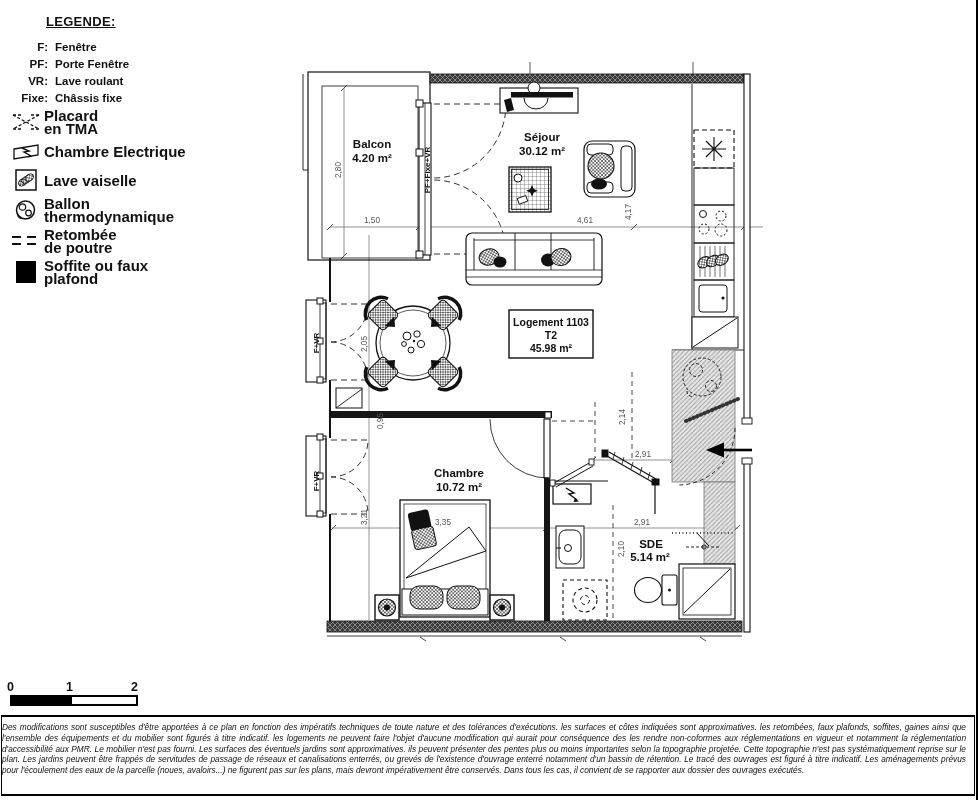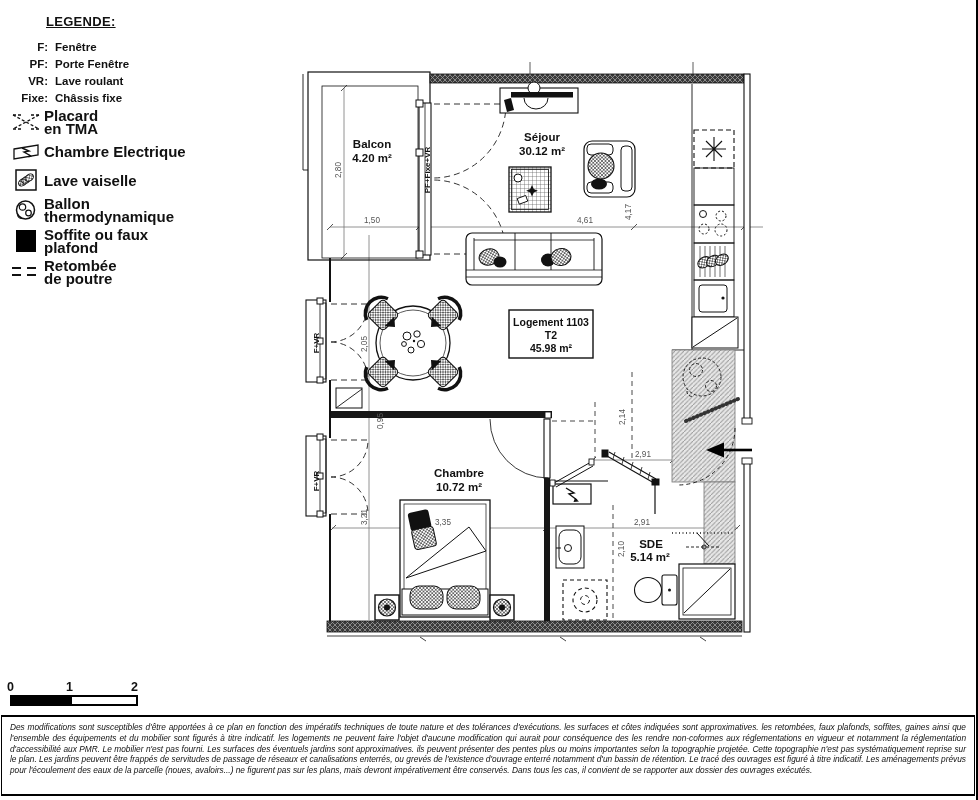--- a/index.html
+++ b/index.html
@@ -19,21 +19,21 @@
   
   .scalebar{position:absolute;left:8px;top:680px;width:140px;height:30px;}
   .sb-num{position:absolute;top:0;font-weight:bold;font-size:12.5px;}
   .sb-bar{position:absolute;top:15px;left:2px;width:128px;height:11px;border:2px solid #000;box-sizing:border-box;display:flex;}
   .sb-black{width:60px;background:#000;}
   .sb-white{flex:1;background:#fff;}
   
   .disclaimer{
     position:absolute;left:1px;top:715px;width:974px;height:81px;box-sizing:border-box;
     border-top:2px solid #000;border-bottom:2px solid #000;border-left:1px solid #000;border-right:1px solid #000;
-    padding:5px 8px 0 8px;font-style:italic;font-size:8.3px;line-height:10.8px;text-align:justify;color:#111;
+    padding:5px 8px 0 0;font-style:italic;font-size:8.3px;line-height:10.8px;text-align:justify;color:#111;
   }
   .plan-svg{position:absolute;left:0;top:0;}
   svg text{font-family:"Liberation Sans",sans-serif;}
 </style>
 </head>
 <body>
 
 <svg width="0" height="0" style="position:absolute" aria-hidden="true">
   <defs>
     <pattern id="wallX" width="5" height="5" patternUnits="userSpaceOnUse">
@@ -134,40 +134,40 @@
       </svg>
     </span>
     <span class="lg-label">
       <div>Ballon</div>
         <div>thermodynamique</div>
     </span>
   </div>
 
   <div class="lg-sym-row">
     <span class="lg-icon">
-      <svg width="24" height="26" viewBox="0 0 24 26">
-          <rect x="2" y="2" width="20" height="22" fill="#000"></rect>
-        </svg>
-    </span>
-    <span class="lg-label">
-      <div>Soffite ou faux</div>
-        <div>plafond</div>
-    </span>
-  </div>
-
-  <div class="lg-sym-row">
-    <span class="lg-icon">
       <svg width="30" height="18" viewBox="0 0 30 18">
         <path d="M1 5 H29" stroke="#111" stroke-width="2.2" stroke-dasharray="9,6"></path>
         <path d="M1 12 H29" stroke="#111" stroke-width="2.2" stroke-dasharray="9,6"></path>
       </svg>
     </span>
     <span class="lg-label">
       <div>Retombée</div>
         <div>de poutre</div>
+    </span>
+  </div>
+
+  <div class="lg-sym-row">
+    <span class="lg-icon">
+      <svg width="24" height="26" viewBox="0 0 24 26">
+          <rect x="2" y="2" width="20" height="22" fill="#000"></rect>
+        </svg>
+    </span>
+    <span class="lg-label">
+      <div>Soffite ou faux</div>
+        <div>plafond</div>
     </span>
   </div>
 </div>
 
 <svg class="plan-svg" width="978" height="800" viewBox="0 0 978 800">
   <defs>
     <g id="chairShape">
       <path d="M -15 -8 A 16 16 0 0 1 15 -8" fill="none" stroke="#111" stroke-width="3.5"></path>
       <rect x="-11.5" y="-11.5" width="23" height="23" rx="4" fill="url(#fineH)" stroke="#111" stroke-width="1.1"></rect>
       <path d="M -7 9 L 7 9 L 0 17 Z" fill="#111"></path>

